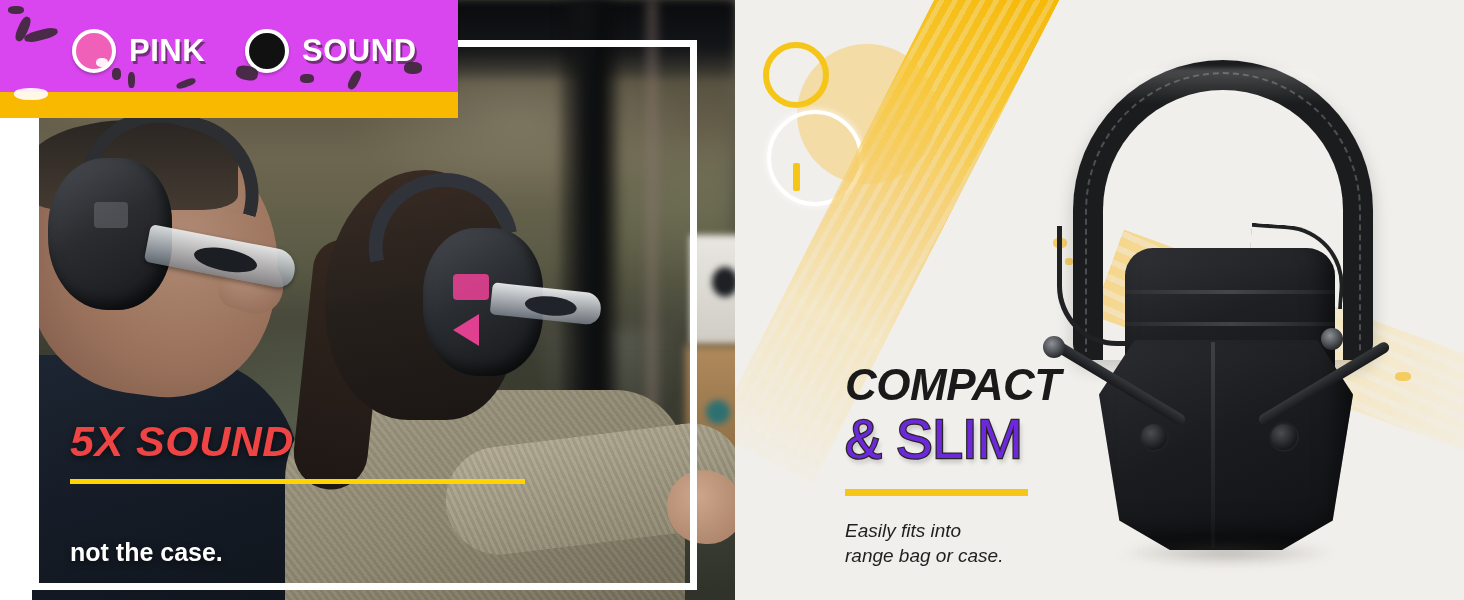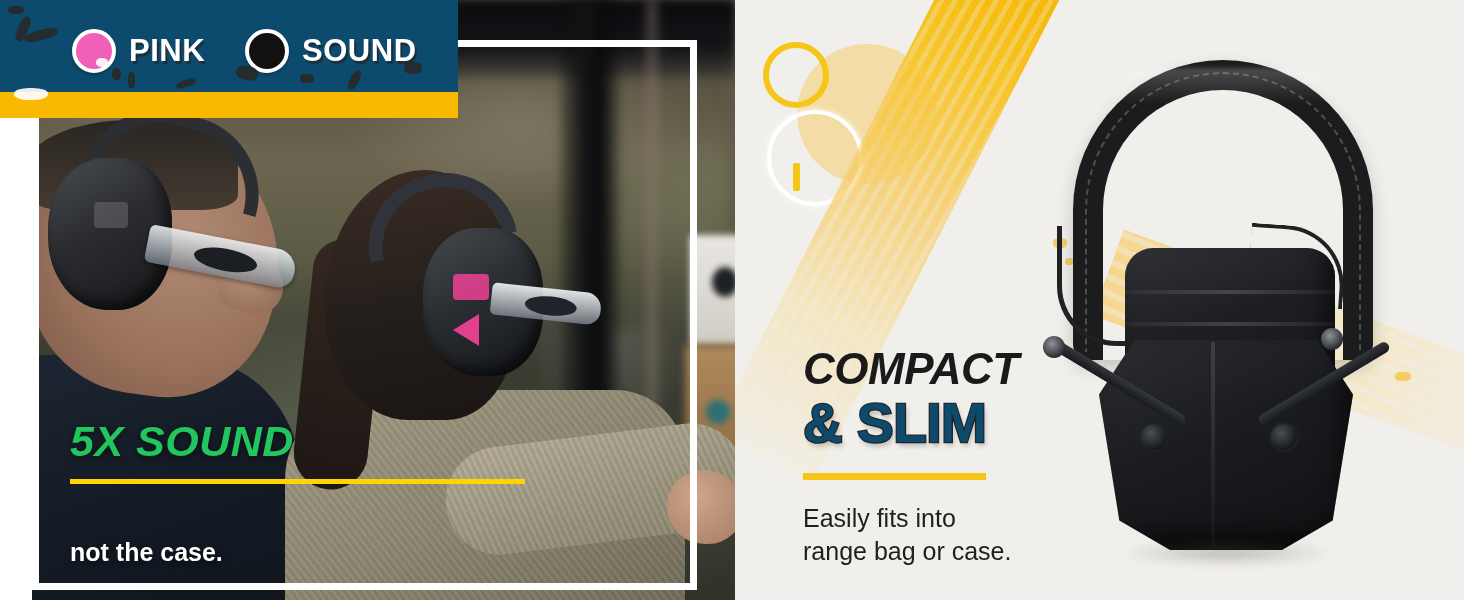--- a/index.html
+++ b/index.html
@@ -213,21 +213,21 @@
     border:7px solid #fff;
     border-top-color:#fff;
     pointer-events:none;
   }
   
   .edge-left { position:absolute; left:0; top:100px; width:32px; height:500px; background:#fff; }
 
   
   .color-banner {
     position:absolute; left:0; top:0; width:458px; height:102px;
-    background:#0c4a6e;
+    background:#d946ef;
     display:flex; align-items:center;
     padding-left:72px; gap:14px;
     z-index:6;
   }
   .color-banner::after {
     content:""; position:absolute; left:0; bottom:-16px; width:458px; height:26px;
     background:#f9b900;
     -webkit-mask-image:
       radial-gradient(8px 9px at 16px 4px, #000 96%, transparent 100%),
       radial-gradient(14px 7px at 58px 2px, #000 96%, transparent 100%),
@@ -263,21 +263,21 @@
     white-space:nowrap;
   }
   .swatch-group { display:flex; align-items:center; gap:13px; }
   .swatch-group + .swatch-group { margin-left:26px; }
 
   
   .left-copy {
     position:absolute; left:70px; bottom:32px; width:540px; z-index:5;
   }
   .h-kicker {
-    font-size:43px; font-weight:bold; font-style:italic; color:#22c55e;
+    font-size:43px; font-weight:bold; font-style:italic; color:#ef4444;
     line-height:1.0; letter-spacing:.5px;
     text-shadow:0 2px 7px rgba(0,0,0,.55);
   }
   .h-main {
     font-size:63px; font-weight:bold; color:#fff;
     line-height:1.02; letter-spacing:-.5px; margin-top:2px;
     text-shadow:0 2px 8px rgba(0,0,0,.5);
   }
   .rule-thin {
     height:5px; background:#ffd400; margin:16px 0 20px 0; width:455px;
@@ -412,38 +412,38 @@
   .pm-hinge.left { left:22px; top:276px; }
   .pm-hinge.right { left:300px; top:268px; }
   .pm-shadow {
     position:absolute; left:96px; top:480px; width:220px; height:26px;
     background:radial-gradient(ellipse at center, rgba(80,78,74,.35), rgba(80,78,74,0) 70%);
     filter:blur(5px);
   }
 
   
   .right-copy {
-    position:absolute; left:803px; bottom:32px; width:320px; z-index:5;
+    position:absolute; left:845px; bottom:32px; width:320px; z-index:5;
   }
   .r-kicker {
     font-size:44px; font-weight:bold; font-style:italic; color:#1a1a1a;
     line-height:1.0; letter-spacing:-.5px;
   }
   .r-main {
-    font-size:55px; font-weight:bold; color:#0c4a6e;
+    font-size:55px; font-weight:normal; color:#6d28d9;
     line-height:1.05; letter-spacing:-.5px; margin-top:4px;
     -webkit-text-stroke:2.5px #2b2b2b;
     paint-order:stroke fill;
     text-shadow:2px 4px 5px rgba(0,0,0,.22);
   }
   .rule-thick {
     height:7px; background:#f5c518; margin:20px 0 22px 0; width:183px;
   }
   .r-sub {
-    font-size:25px; color:#1f1f1f; line-height:1.32;
+    font-size:19px; color:#1f1f1f; line-height:1.32;font-style:italic;
   }
 </style>
 </head>
 <body>
 
 <div class="banner">
 
   <div class="left-panel">
 
     <div class="photo">

